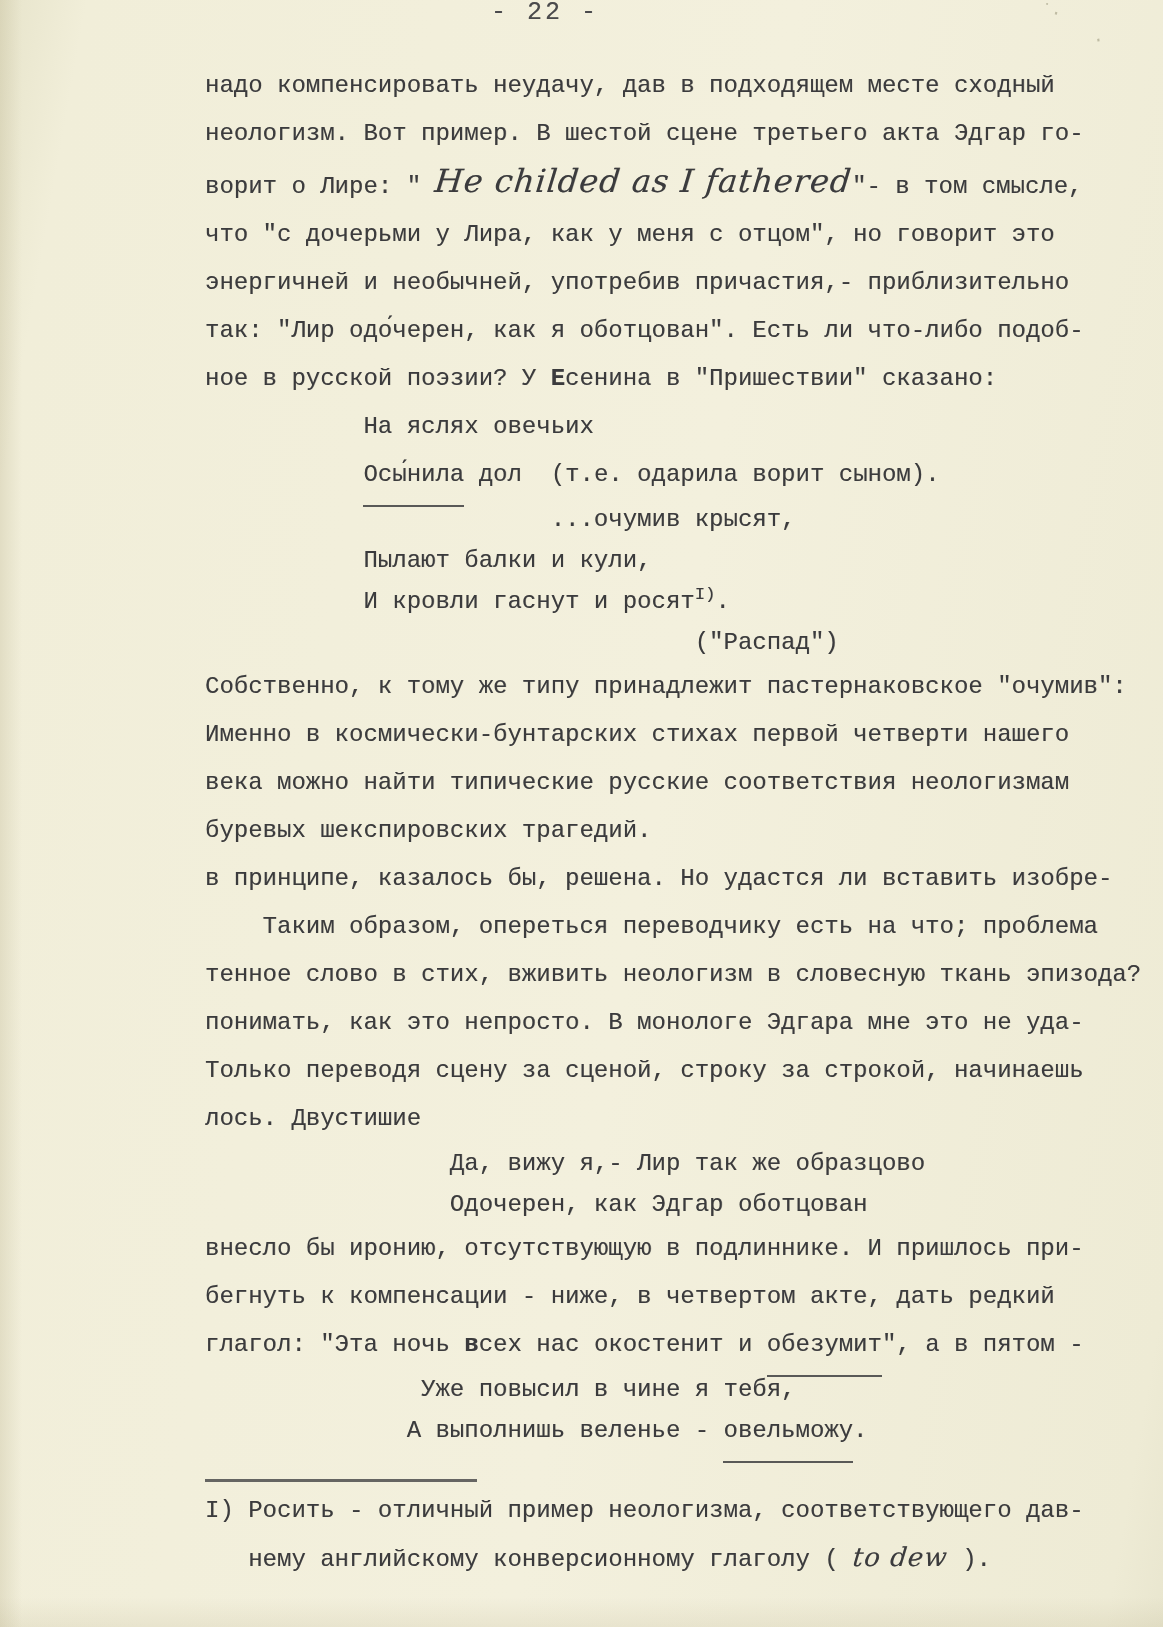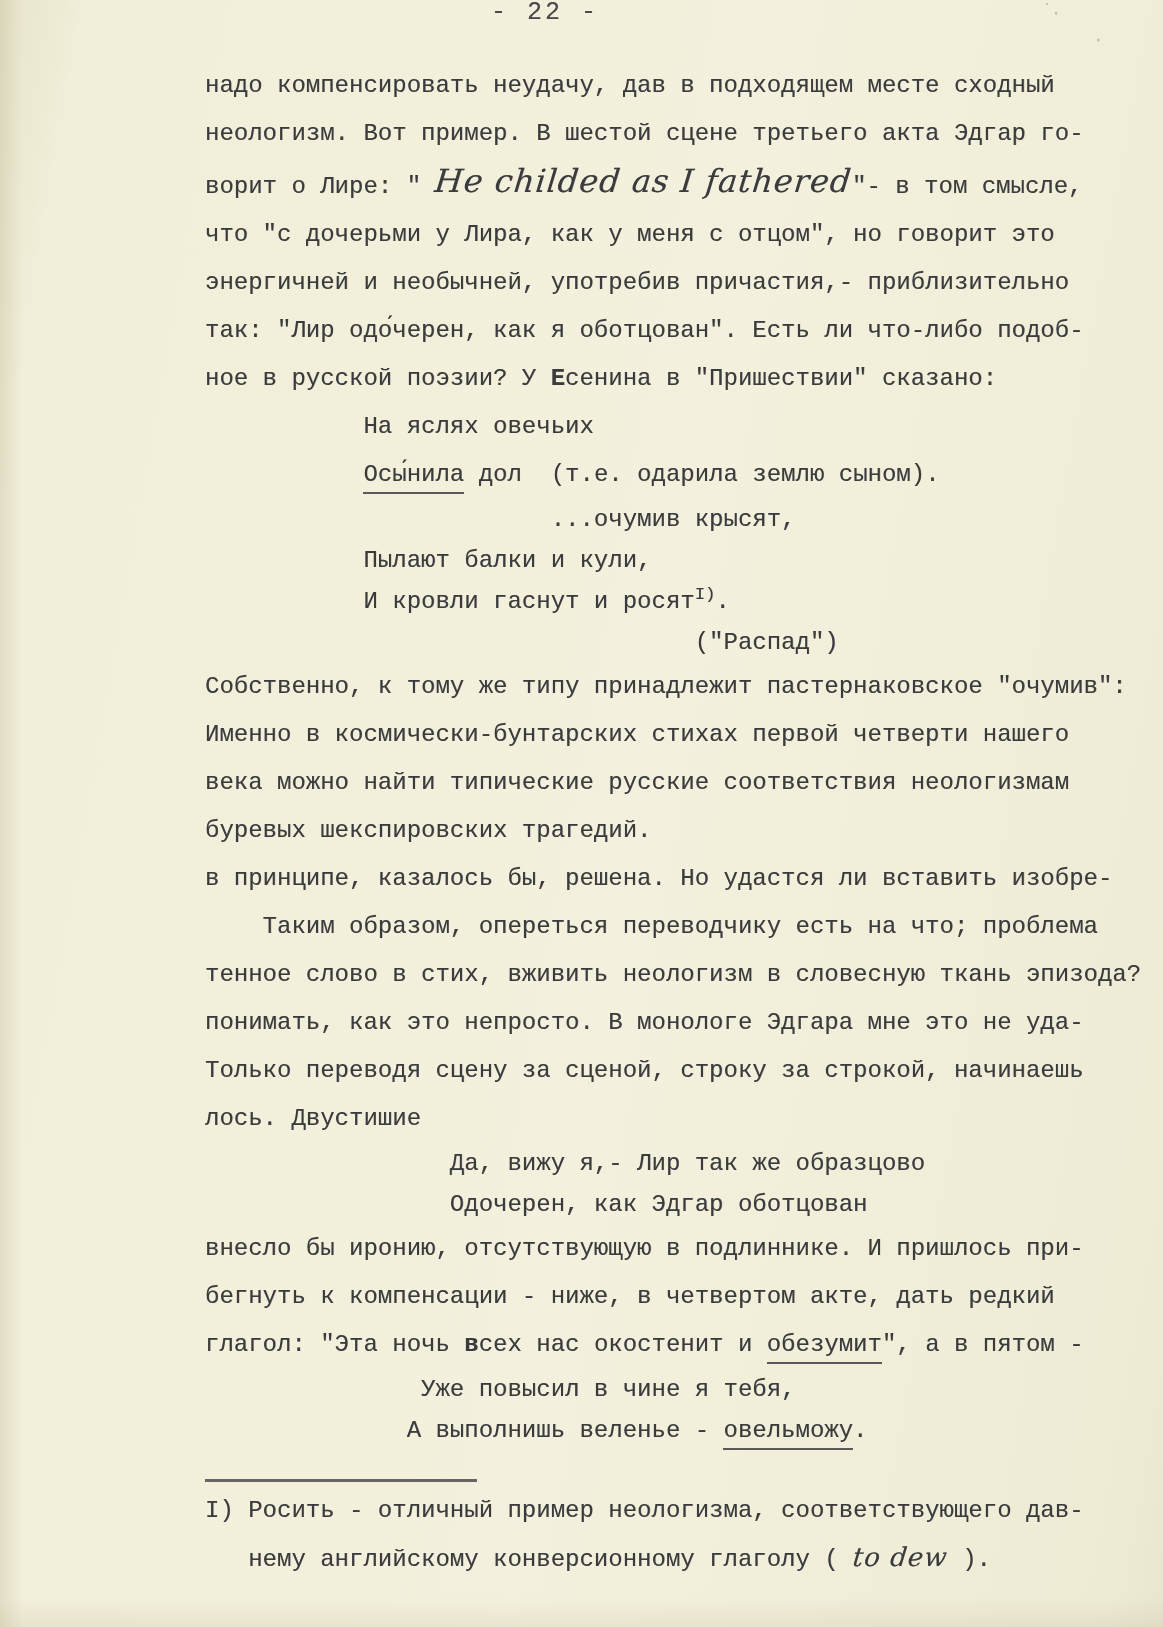--- a/index.html
+++ b/index.html
@@ -25,21 +25,21 @@
     position:absolute;left:165px;top:62px;width:980px;
     font-size:24px;
     text-shadow:0.35px 0.35px 0.5px rgba(55,55,55,0.38);
     margin-left:40px;
   }
   .line{white-space:pre;}
   .para .line{line-height:48px;}
   .verse .line{line-height:48px;}
   .tight .line{line-height:41px;}
   .footnote .line{line-height:46px;}
-  .u{border-bottom:2px solid rgba(62,62,64,0.85);padding-bottom:4px;}
+  .u{border-bottom:2px solid rgba(62,62,64,0.85);padding-bottom:17px;}
   .b{font-weight:bold;}
   .sup{vertical-align:super;font-size:0.72em;line-height:0;}
   .hw{
     font-family:"DejaVu Serif",serif;font-style:italic;
     font-size:32px;letter-spacing:1px;display:inline-block;
     transform:skewX(-6deg);position:relative;top:-1px;
     text-shadow:0.4px 0.4px 0.6px rgba(55,55,55,0.4);
   }
   .hw2{
     font-family:"DejaVu Serif",serif;font-style:italic;
@@ -67,21 +67,21 @@
       <div class="line"><span>надо компенсировать неудачу, дав в подходящем месте сходный</span></div>
       <div class="line"><span>неологизм. Вот пример. В шестой сцене третьего акта Эдгар го-</span></div>
       <div class="line"><span>ворит о Лире: " </span><span class="hw">He childed as I fathered</span><span>"- в том смысле,</span></div>
       <div class="line"><span>что "с дочерьми у Лира, как у меня с отцом", но говорит это</span></div>
       <div class="line"><span>энергичней и необычней, употребив причастия,- приблизительно</span></div>
       <div class="line"><span>так: "Лир одо́черен, как я оботцован". Есть ли что-либо подоб-</span></div>
       <div class="line"><span>ное в русской поэзии? У </span><span class="b">Е</span><span>сенина в "Пришествии" сказано:</span></div>
     </div>
     <div class="block verse">
       <div class="line"><span>           На яслях овечьих</span></div>
-      <div class="line"><span>           </span><span class="u">Осы́нила</span><span> дол  (т.е. одарила землю сыном).</span></div>
+      <div class="line"><span>           </span><span class="u">Осы́нила</span><span> дол  (т.е. одарила ворит сыном).</span></div>
     </div>
     <div class="block tight">
       <div class="line"><span>                        ...очумив крысят,</span></div>
       <div class="line"><span>           Пылают балки и кули,</span></div>
       <div class="line"><span>           И кровли гаснут и росят</span><span class="sup">I)</span><span>.</span></div>
       <div class="line"><span>                                  ("Распад")</span></div>
     </div>
     <div class="block para">
       <div class="line"><span>Собственно, к тому же типу принадлежит пастернаковское "очумив":</span></div>
     </div>

